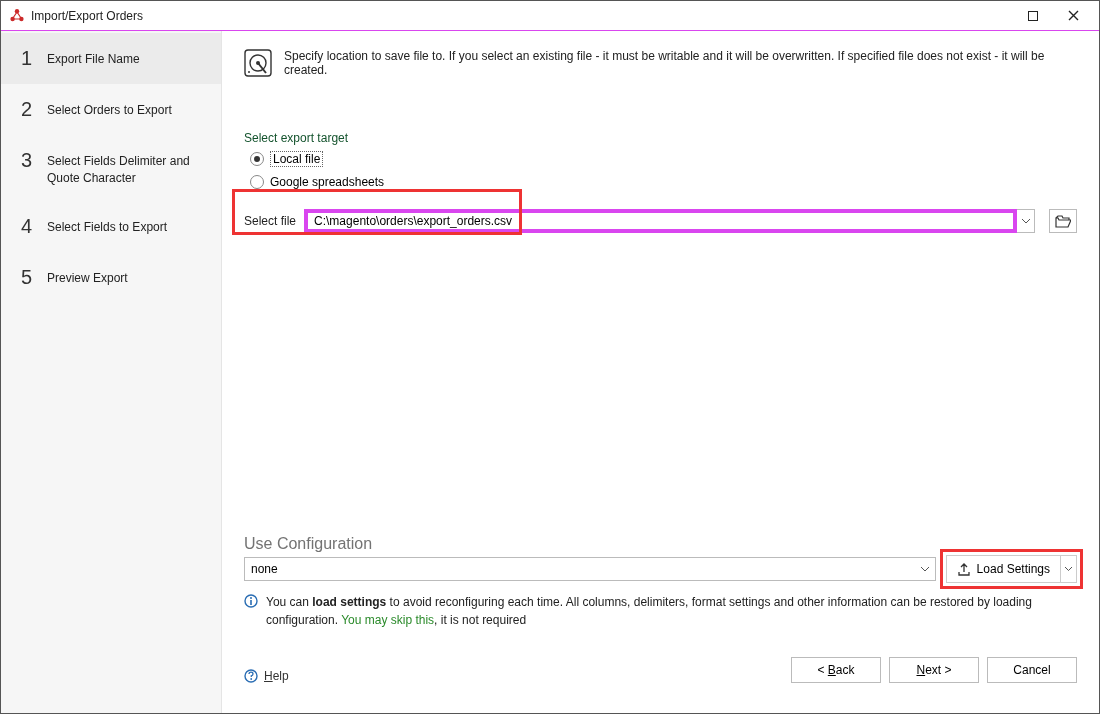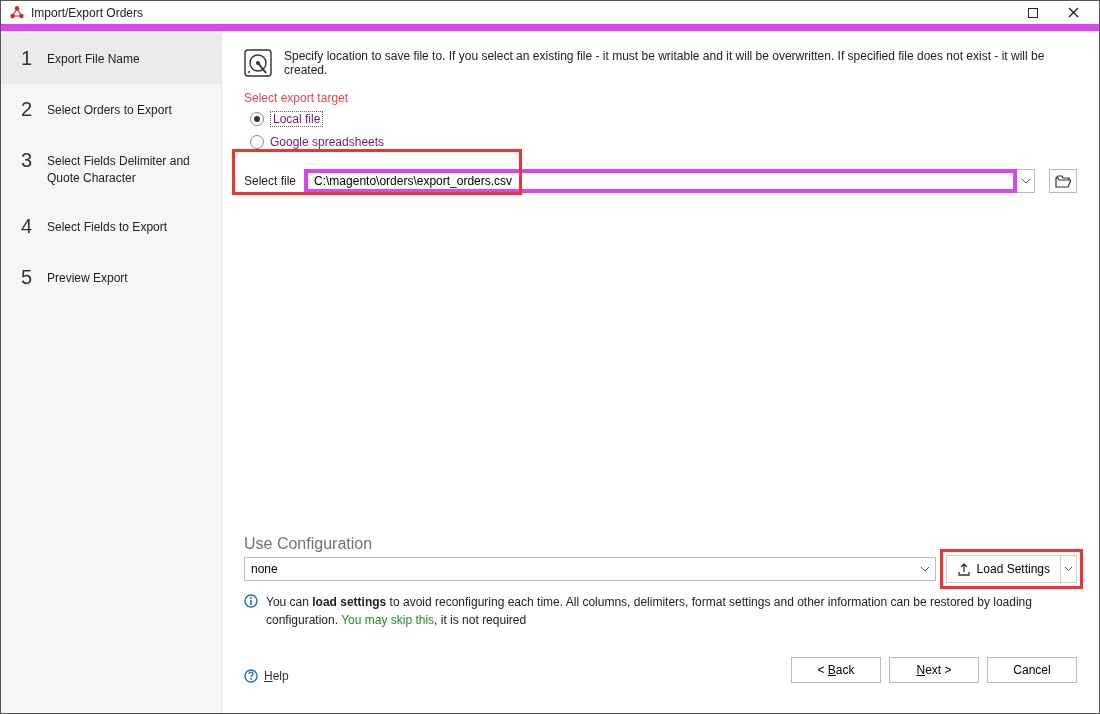--- a/index.html
+++ b/index.html
@@ -1,33 +1,33 @@
 <!DOCTYPE html>
 <html><head>
 <meta charset="utf-8">
 <style>
 * { box-sizing: border-box; margin: 0; padding: 0; font-family: "Segoe UI", Tahoma, sans-serif; }
 html, body { width: 1100px; height: 714px; overflow: hidden; background: #fff; }
 .window { width: 1100px; height: 714px; border: 1px solid #555; display: flex; flex-direction: column; background: #fff; }
-.titlebar { height: 30px; display: flex; align-items: center; padding: 0 6px 0 8px; border-bottom: 7px solid #d946ef; }
+.titlebar { height: 30px; display: flex; align-items: center; padding: 0 6px 0 8px; border-bottom: 1px solid #d946ef; }
 .titlebar .app-icon { width: 16px; height: 16px; margin-right: 6px; }
 .titlebar .title { font-size: 12px; color: #222; flex: 1; }
 .titlebar .win-btn { width: 40px; height: 28px; display: flex; align-items: center; justify-content: center; cursor: pointer; }
 .body { flex: 1; display: flex; min-height: 0; }
 .sidebar { width: 221px; background: #f6f6f6; border-right: 1px solid #e5e5e5; padding-top: 2px; }
 .step { display: flex; align-items: flex-start; padding: 14px 10px 14px 20px; cursor: pointer; }
 .step.active { background: #ebebeb; }
 .step .num { font-size: 20px; font-weight: 300; color: #333; width: 26px; flex-shrink: 0; }
 .step .label { font-size: 12px; color: #222; line-height: 1.4; padding-top: 4px; }
 .main { flex: 1; display: flex; flex-direction: column; padding: 18px 22px 30px 22px; min-width: 0; }
 .info-row { display: flex; align-items: center; gap: 12px; margin-bottom: 14px; }
 .hdd-icon { width: 28px; height: 28px; flex-shrink: 0; }
 .info-text { font-size: 12px; color: #222; }
-.section-label { font-size: 12px; color: #ef4444; margin-bottom: 6px; }
-.radio-row { display: flex; align-items: center; gap: 6px; font-size: 12px; color: #701a75; margin-bottom: 8px; margin-left: 6px; }
+.section-label { font-size: 12px; color: #14532d; margin-bottom: 6px; margin-top: 40px; }
+.radio-row { display: flex; align-items: center; gap: 6px; font-size: 12px; color: #000000; margin-bottom: 8px; margin-left: 6px; }
 .radio { width: 14px; height: 14px; border: 1px solid #888; border-radius: 50%; display: inline-flex; align-items: center; justify-content: center; background: #fff; cursor: pointer; }
 .radio.checked::after { content: ""; width: 6px; height: 6px; background: #333; border-radius: 50%; }
 .radio-label.focused { border: 1px dotted #666; padding: 0 2px; }
 .file-row-wrap { display: flex; align-items: center; gap: 8px; margin-top: 12px; position: relative; }
 .highlight-box { position: absolute; border: 3px solid #e33; pointer-events: none; }
 .hi1 { left: -12px; top: -20px; width: 290px; height: 46px; }
 .file-label { font-size: 12px; color: #222; flex-shrink: 0; }
 .file-input { flex: 1; height: 24px; border: 4px solid #d946ef; font-size: 12px; padding: 0 6px; background: #fff; }
 .file-dd { width: 18px; height: 24px; border: 1px solid #bbb; border-left: none; display: flex; align-items: center; justify-content: center; cursor: pointer; }
 .browse-btn { width: 28px; height: 24px; border: 1px solid #bbb; display: flex; align-items: center; justify-content: center; cursor: pointer; margin-left: 6px; }

